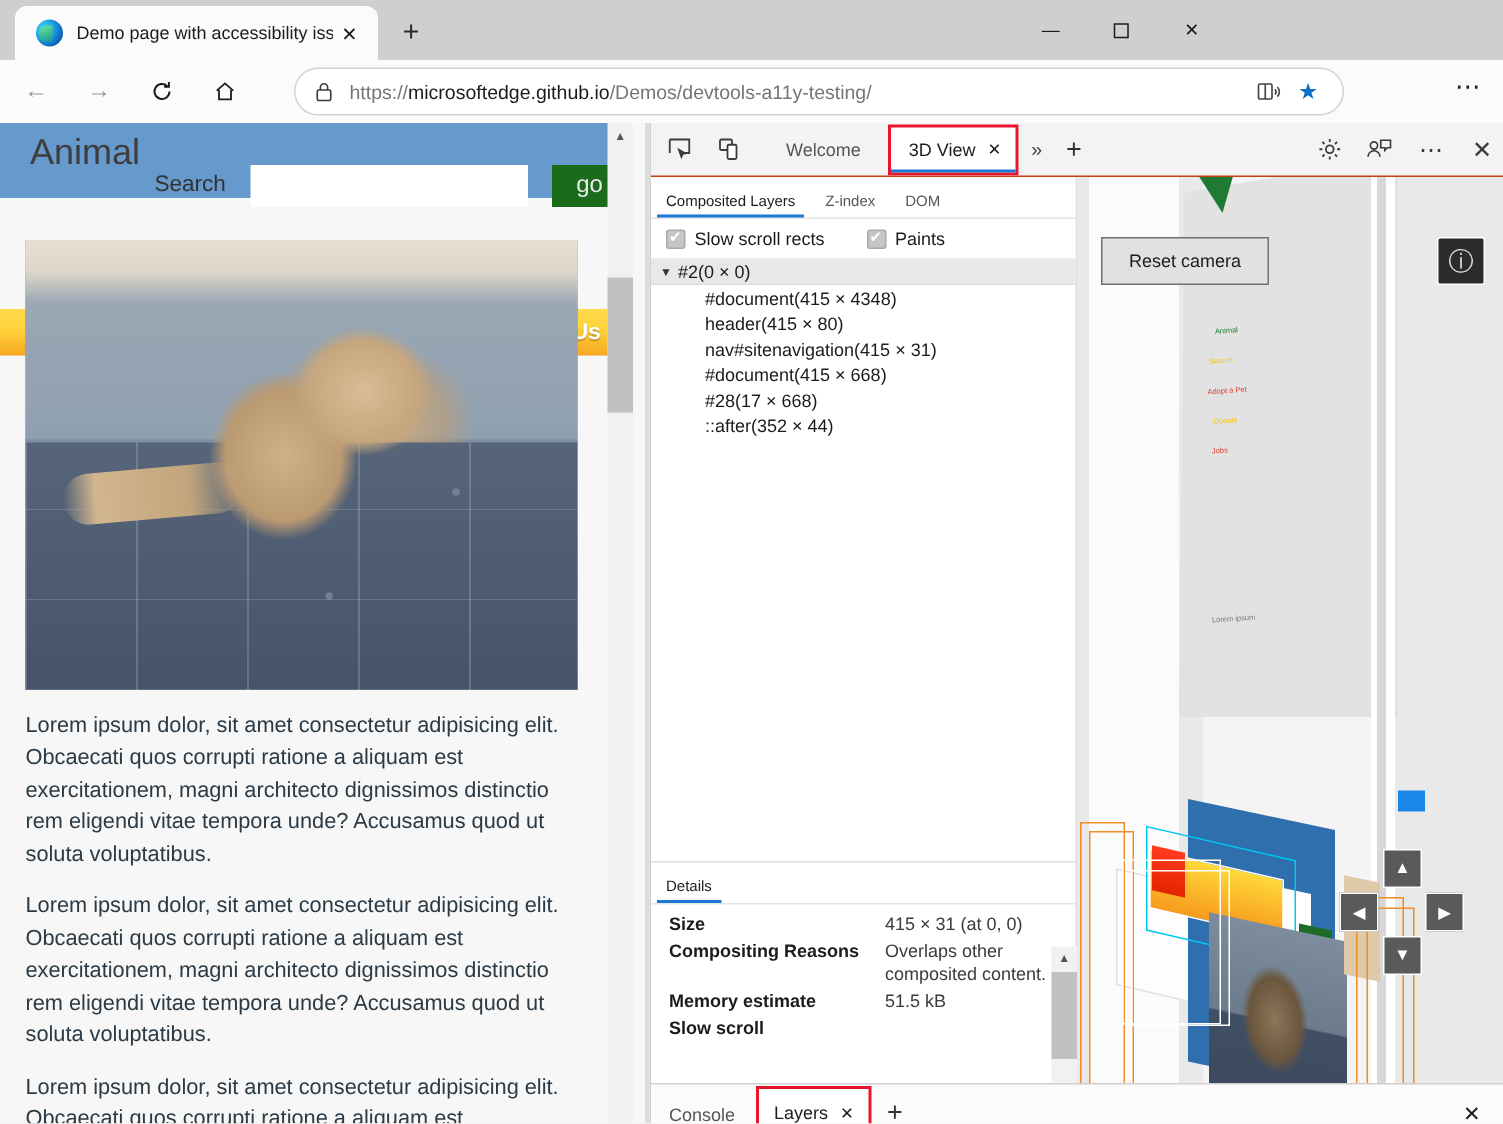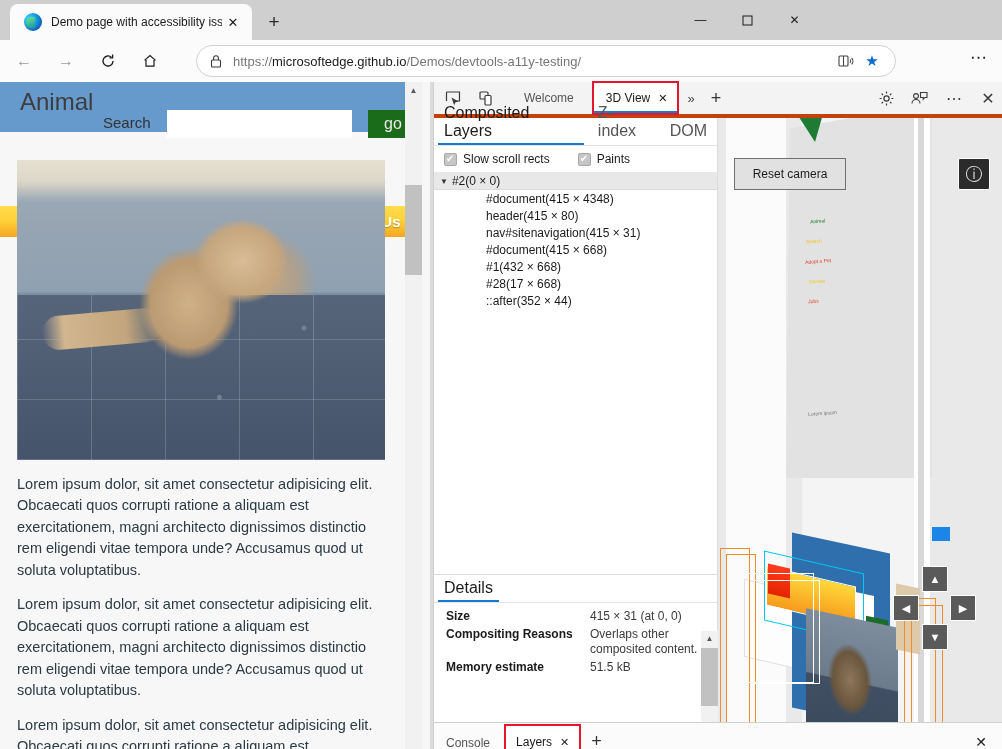--- a/index.html
+++ b/index.html
@@ -176,21 +176,21 @@
     position: absolute; right: 0; top: 0; width: 3px; height: 667px; background: #dcdcdc;
   }
 
   
   .devtools {
     position: absolute; left: 433px; top: 82px; width: 569px; height: 667px;
     background: #ffffff; border-left: 1px solid #cfcfcf;
   }
   .dt-toolbar {
     position: absolute; left: 0; top: 0; width: 569px; height: 36px;
-    background: #f3f3f3; border-bottom: 4px solid #c2410c;
+    background: #f3f3f3; border-bottom: 1px solid #c2410c;
     display: flex; align-items: center;
   }
   .dt-icobtn {
     width: 30px; height: 28px; margin-left: 4px;
     display: flex; align-items: center; justify-content: center; color: #3b3b3b;
   }
   .dt-tab {
     height: 36px; padding: 0 14px; display: flex; align-items: center;
     font-size: 12px; color: #555; position: relative;
   }
@@ -214,21 +214,21 @@
   
   .layers-pane {
     position: absolute; left: 0; top: 36px; width: 284px; height: 456px;
     background: #ffffff; border-right: 1px solid #dcdcdc;
   }
   .sub-tabs {
     height: 28px; display: flex; align-items: flex-end;
     border-bottom: 1px solid #e4e4e4; background: #fff;
   }
   .sub-tab {
-    font-size: 16px; color: #555; padding: 0 10px 5px 10px; position: relative;
+    font-size: 10px; color: #555; padding: 0 10px 5px 10px; position: relative;
   }
   .sub-tab.active { color: #1b1b1b; }
   .sub-tab.active::after {
     content: ""; position: absolute; left: 4px; right: 4px; bottom: 0; height: 2px; background: #1878d4;
   }
   .checkrow {
     height: 27px; display: flex; align-items: center; gap: 6px;
     padding-left: 10px; border-bottom: 1px solid #e8e8e8; background: #fff;
   }
   .cb {
@@ -242,21 +242,21 @@
   .chk-label { font-size: 12px; color: #1b1b1b; }
   .chk-gap { width: 16px; }
   .tree { padding-top: 0; font-size: 12px; }
   .tree-root {
     background: #e8e8e8; height: 17px; display: flex; align-items: center;
     padding-left: 6px; color: #1b1b1b; border-bottom: 1px solid #dcdcdc;
   }
   .tri { font-size: 8px; margin-right: 4px; color: #333; }
   .tree-item {
     height: 17px; display: flex; align-items: center;
-    padding-left: 52px; color: #1b1b1b;
+    padding-left: 36px; color: #1b1b1b;
   }
 
   
   .canvas3d {
     position: absolute; left: 284px; top: 36px; width: 285px; height: 604px;
     background: #e9e9e9; overflow: hidden;
   }
   .c3-bg-white {
     position: absolute; left: 8px; top: 0; width: 60px; height: 604px; background: #fbfbfb;
   }
@@ -543,21 +543,20 @@
       </div>
       <div class="tree">
         <div class="tree-root">
           <span class="tri">▼</span>
           <span>#2(0 × 0)</span>
         </div>
         <div class="tree-item">#document(415 × 4348)</div>
         <div class="tree-item">header(415 × 80)</div>
         <div class="tree-item">nav#sitenavigation(415 × 31)</div>
         <div class="tree-item">#document(415 × 668)</div>
-        <div class="tree-item">#1(432 × 668)</div>
         <div class="tree-item">#28(17 × 668)</div>
         <div class="tree-item">::after(352 × 44)</div>
       </div>
     </div>
 
     <div class="canvas3d">
       <div class="c3-bg-white"></div>
       <div class="c3-panel-b"></div>
       <div class="c3-panel-a"></div>
       <div class="c3-white-col"></div>
@@ -611,20 +610,24 @@
           <div class="dval">415 × 31 (at 0, 0)</div>
         </div>
         <div class="drow">
           <div class="dkey">Compositing Reasons</div>
           <div class="dval">Overlaps other composited content.</div>
         </div>
         <div class="drow">
           <div class="dkey">Memory estimate</div>
           <div class="dval">51.5 kB</div>
         </div>
+        <div class="drow">
+          <div class="dkey">Slow scroll</div>
+          <div class="dval"></div>
+        </div>
         <div class="d-scroll"></div>
         <div class="d-arrow" style="top:28px;">▲</div>
         <div class="d-thumb"></div>
         <div class="d-arrow" style="top:133px;">▼</div>
       </div>
     </div>
 
     <div class="drawer">
       <div class="drawer-tabs">
         <div class="dw-tab">Console</div>

